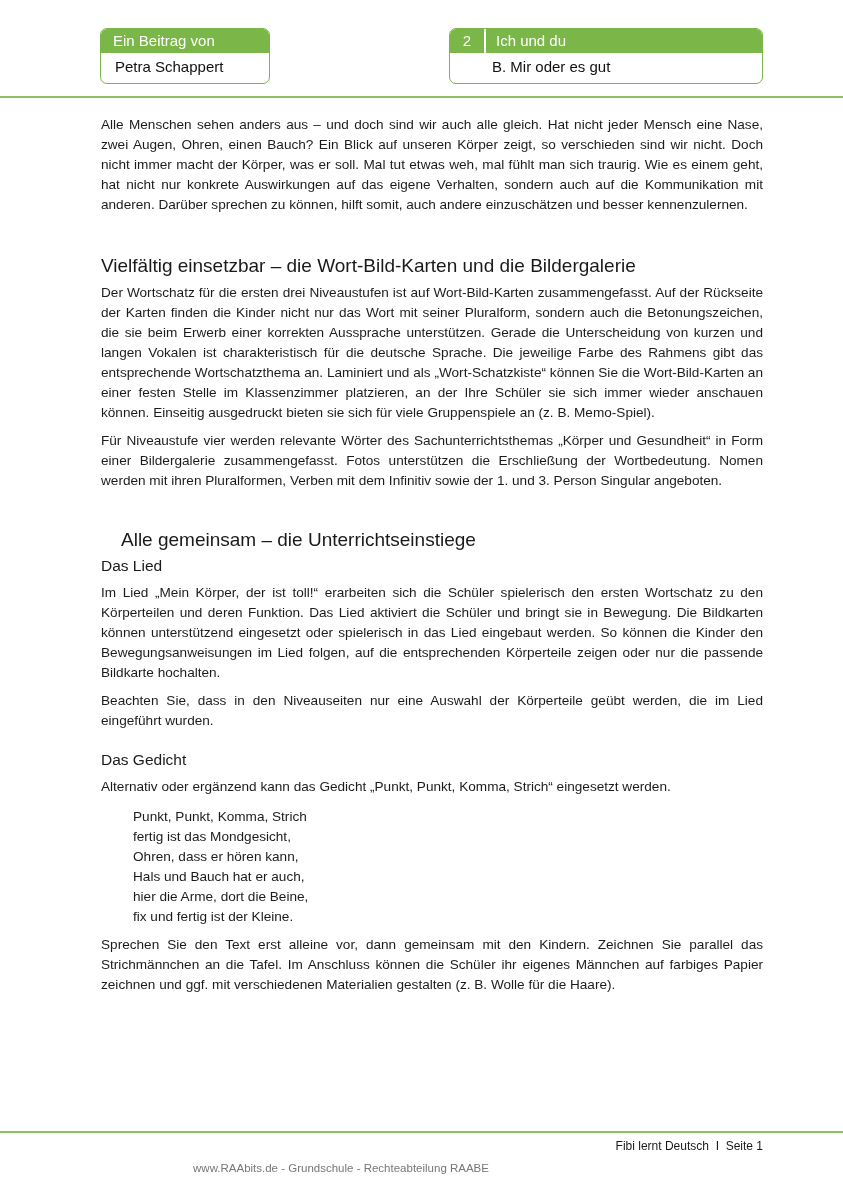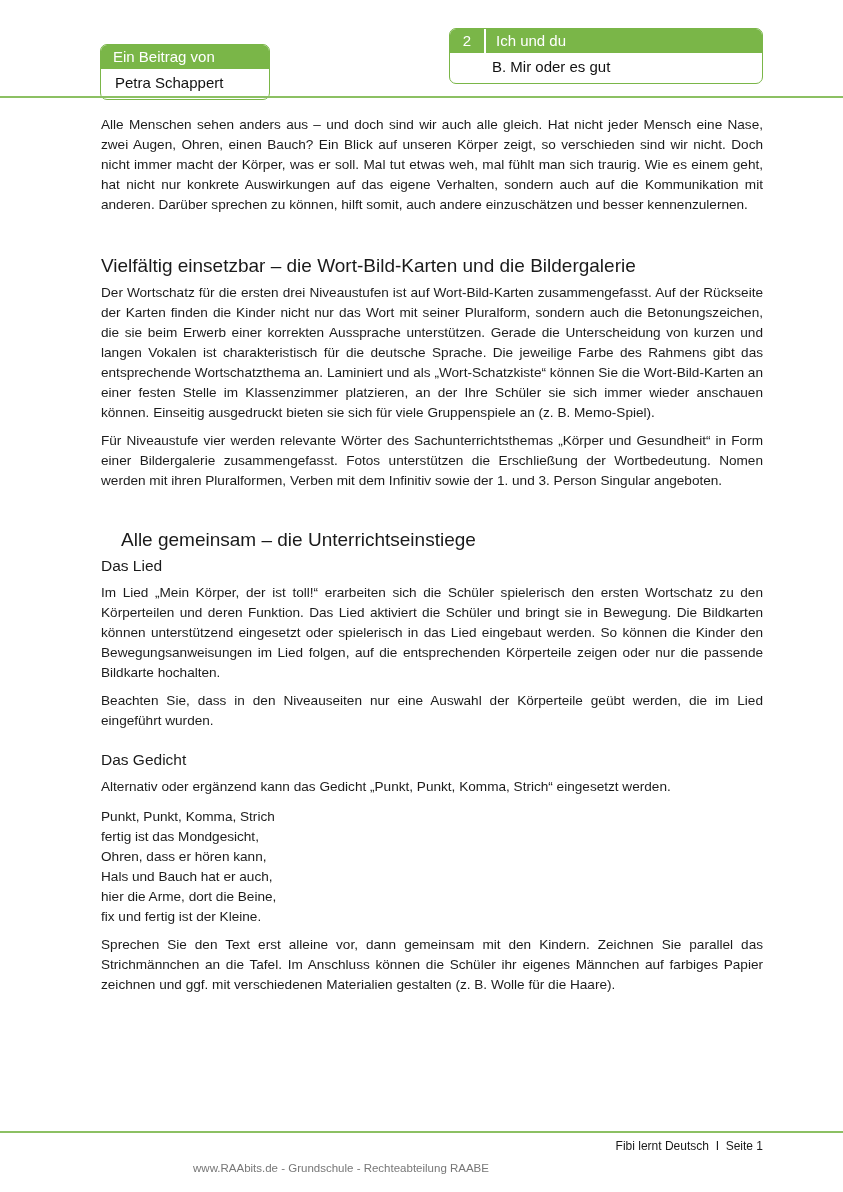--- a/index.html
+++ b/index.html
@@ -11,21 +11,21 @@
     position: absolute; border: 1.5px solid #7ab648; border-radius: 7px;
     background: #fff; overflow: hidden; box-sizing: border-box;
   }
   .box .top {
     background: #7ab648; color: #fff; font-size: 15px; height: 24px; line-height: 24px;
     padding-left: 12px; display: flex; align-items: center;
   }
   .box .bottom {
     font-size: 15px; height: 27px; line-height: 27px; padding-left: 14px; color: #111;
   }
-  #box-left { left: 100px; top: 44px; width: 170px; height: 56px; }
+  #box-left { left: 100px; top: 28px; width: 170px; height: 56px; }
   #box-right { left: 449px; top: 28px; width: 314px; height: 56px; }
   #box-right .top { padding-left: 0; }
   #box-right .num {
     width: 34px; text-align: center; border-right: 2px solid #fff; height: 24px; line-height: 24px;
   }
   #box-right .top .t { padding-left: 10px; text-align: right; }
   #box-right .bottom { padding-left: 42px; }
 
   .rule { position: absolute; left: 0; width: 843px; height: 2px; background: #8cc063; }
   #rule-top { top: 96px; }
@@ -76,21 +76,21 @@
   <p style="margin-bottom:36px;">Für Niveaustufe vier werden relevante Wörter des Sachunterrichtsthemas „Körper und Gesundheit“ in Form einer Bildergalerie zusammengefasst. Fotos unterstützen die Erschließung der Wortbedeutung. Nomen werden mit ihren Pluralformen, Verben mit dem Infinitiv sowie der 1. und 3. Person Singular angeboten.</p>
 
   <h2 style="margin-bottom:2px;margin-left:20px;">Alle gemeinsam – die Unterrichtseinstiege</h2>
   <h3 style="margin-bottom:6px;">Das Lied</h3>
   <p>Im Lied „Mein Körper, der ist toll!“ erarbeiten sich die Schüler spielerisch den ersten Wortschatz zu den Körperteilen und deren Funktion. Das Lied aktiviert die Schüler und bringt sie in Bewegung. Die Bildkarten können unterstützend eingesetzt oder spielerisch in das Lied eingebaut werden. So können die Kinder den Bewegungsanweisungen im Lied folgen, auf die entsprechenden Körperteile zeigen oder nur die passende Bildkarte hochalten.</p>
   <p style="margin-bottom:18px;">Beachten Sie, dass in den Niveauseiten nur eine Auswahl der Körperteile geübt werden, die im Lied eingeführt wurden.</p>
 
   <h3 style="margin-bottom:6px;">Das Gedicht</h3>
   <p style="margin-bottom:10px;">Alternativ oder ergänzend kann das Gedicht „Punkt, Punkt, Komma, Strich“  eingesetzt werden.</p>
 
-  <div class="poem" style="margin-bottom:8px;">
+  <div class="poem" style="margin-bottom:8px;margin-left:32px;">
     <div>Punkt, Punkt, Komma, Strich</div>
     <div>fertig ist das Mondgesicht,</div>
     <div>Ohren, dass er hören kann,</div>
     <div>Hals und Bauch hat er auch,</div>
     <div>hier die Arme, dort die Beine,</div>
     <div>fix und fertig ist der Kleine.</div>
   </div>
 
   <p>Sprechen Sie den Text erst alleine vor, dann gemeinsam mit den Kindern. Zeichnen Sie parallel das Strichmännchen an die Tafel. Im Anschluss können die Schüler ihr eigenes Männchen auf farbiges Papier zeichnen und ggf. mit verschiedenen Materialien gestalten (z. B. Wolle für die Haare).</p>
 </div>

